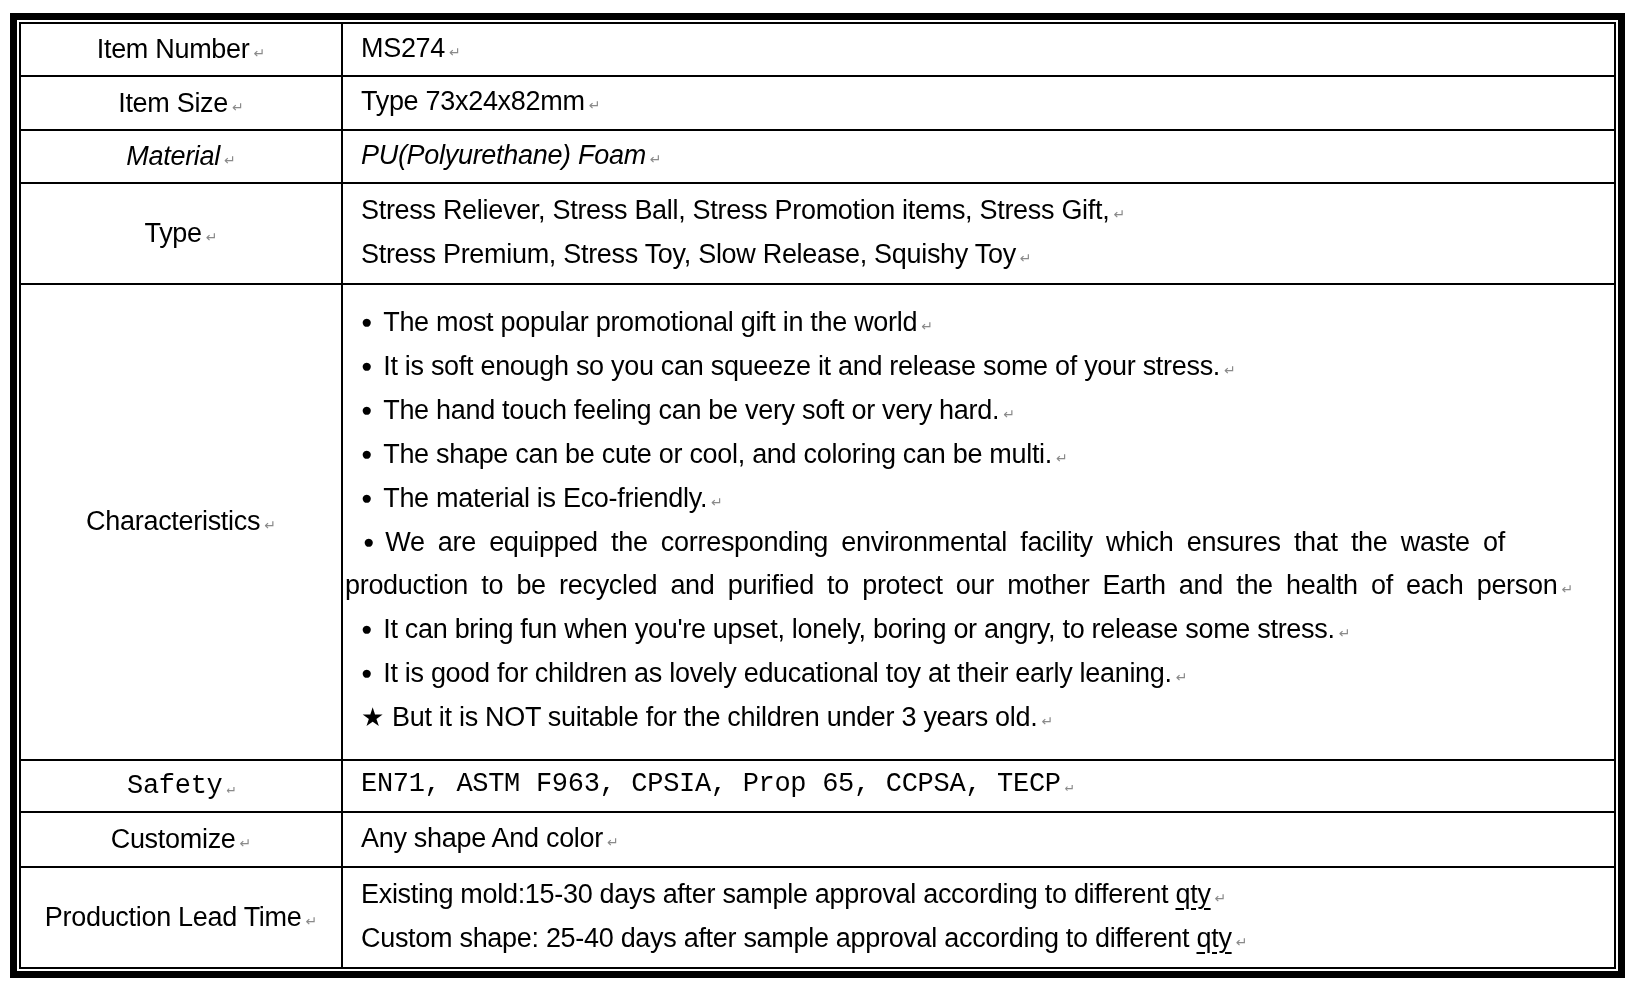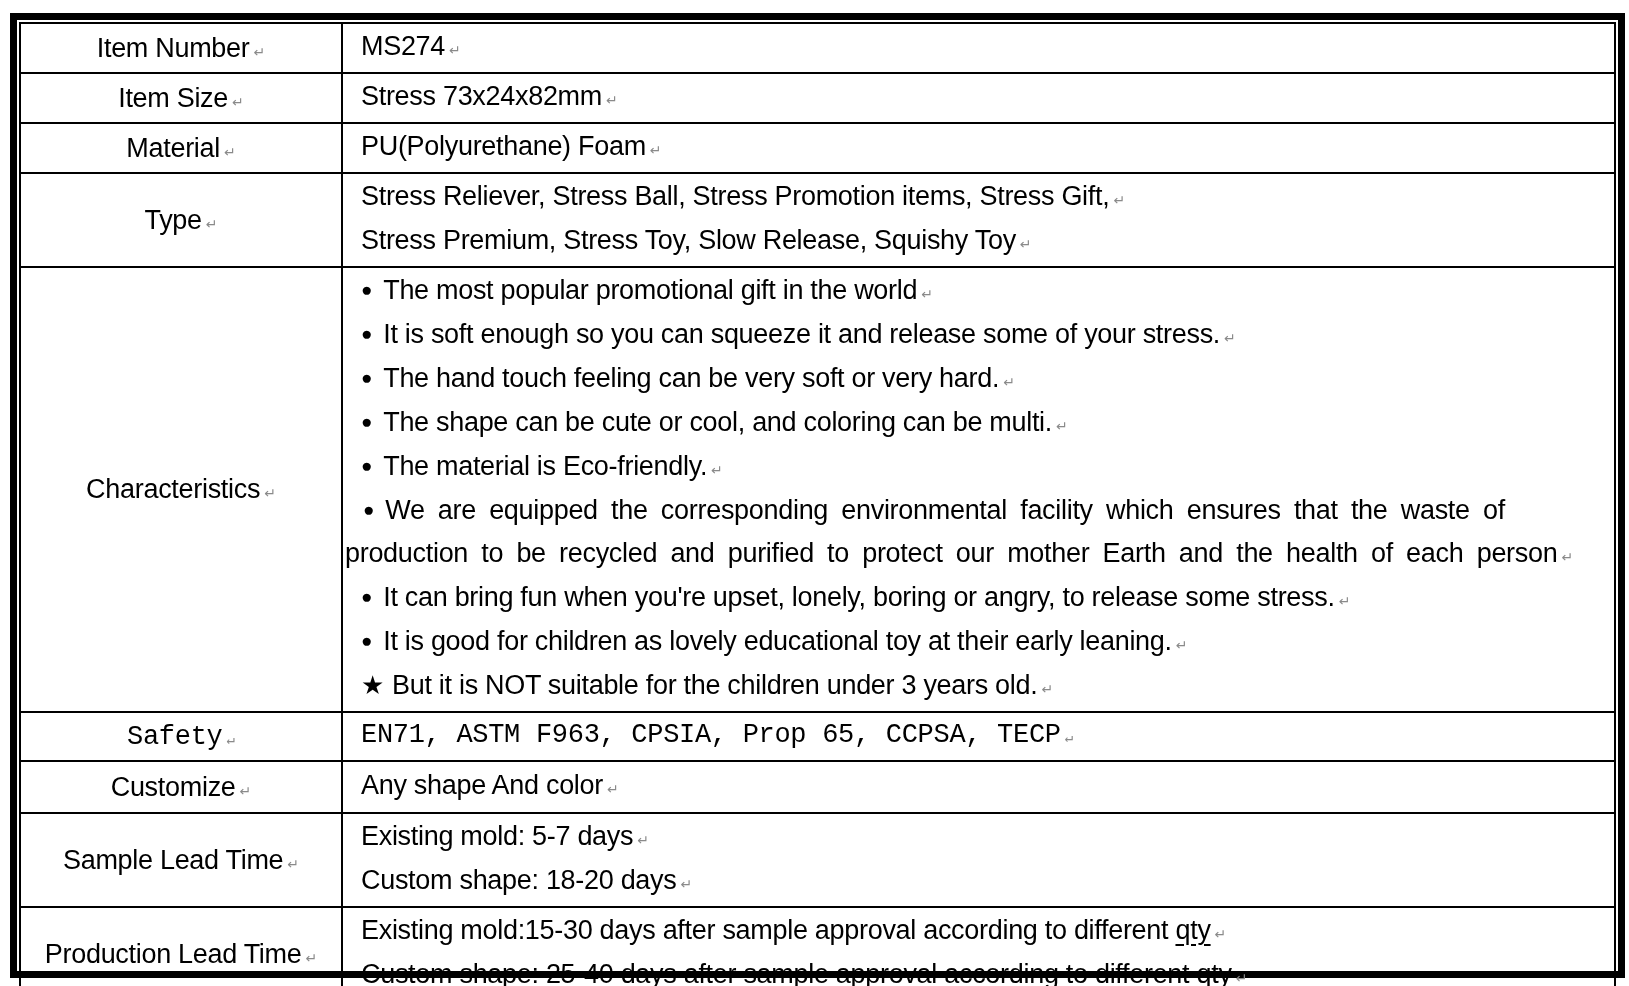--- a/index.html
+++ b/index.html
@@ -35,21 +35,21 @@
   .pmark{font-size:14px;color:#8a8a8a;margin-left:4px;letter-spacing:0;}
   .sp{
     text-decoration-line:underline;text-decoration-style:wavy;
     text-decoration-color:#cc0000;text-decoration-thickness:2px;
     text-underline-offset:5px;
     text-decoration:underline;
   }
   
   tr.row-item-number{height:37px;}
   tr.row-item-size{height:40px;}
-  tr.row-material{height:42px;}
+  tr.row-material{height:42px;font-style:italic;}
   tr.row-type{height:83px;}
   tr.row-characteristics{height:430px;}
   tr.row-safety{height:42px;font-family:Liberation Mono, monospace;}
   tr.row-customize{height:52px;margin-left:37px;}
   tr.row-sample-lead-time{height:80px;}
   tr.row-production-lead-time{height:81px;}
 </style>
 </head>
 <body>
 
@@ -63,21 +63,21 @@
       <tbody id="spec-tbody">
           <tr class="row-item-number">
             <td class="label"><span>Item Number</span><span class="pmark">↵</span></td>
             <td class="value">
               <div class="line"><span>MS274</span><span class="pmark">↵</span></div>
             </td>
           </tr>
           <tr class="row-item-size">
             <td class="label"><span>Item Size</span><span class="pmark">↵</span></td>
             <td class="value">
-              <div class="line"><span>Stress 73x24x82mm</span><span class="pmark">↵</span></div>
+              <div class="line"><span>Type 73x24x82mm</span><span class="pmark">↵</span></div>
             </td>
           </tr>
           <tr class="row-material">
             <td class="label"><span>Material</span><span class="pmark">↵</span></td>
             <td class="value">
               <div class="line"><span>PU(Polyurethane) Foam</span><span class="pmark">↵</span></div>
             </td>
           </tr>
           <tr class="row-type">
             <td class="label"><span>Type</span><span class="pmark">↵</span></td>
@@ -105,27 +105,20 @@
             <td class="value">
               <div class="line"><span>EN71, ASTM F963, CPSIA, Prop 65, CCPSA, TECP</span><span class="pmark">↵</span></div>
             </td>
           </tr>
           <tr class="row-customize">
             <td class="label"><span>Customize</span><span class="pmark">↵</span></td>
             <td class="value">
               <div class="line"><span>Any shape And color</span><span class="pmark">↵</span></div>
             </td>
           </tr>
-          <tr class="row-sample-lead-time">
-            <td class="label"><span>Sample Lead Time</span><span class="pmark">↵</span></td>
-            <td class="value">
-              <div class="line"><span>Existing mold: 5-7 days</span><span class="pmark">↵</span></div>
-              <div class="line"><span>Custom shape: 18-20 days</span><span class="pmark">↵</span></div>
-            </td>
-          </tr>
           <tr class="row-production-lead-time">
             <td class="label"><span>Production Lead Time</span><span class="pmark">↵</span></td>
             <td class="value">
               <div class="line"><span>Existing mold:15-30 days after sample approval according to different </span><span class="sp">qty</span><span class="pmark">↵</span></div>
               <div class="line"><span>Custom shape: 25-40 days after sample approval according to different </span><span class="sp">qty</span><span class="pmark">↵</span></div>
             </td>
           </tr>
         </tbody>
     </table>
   </div>

